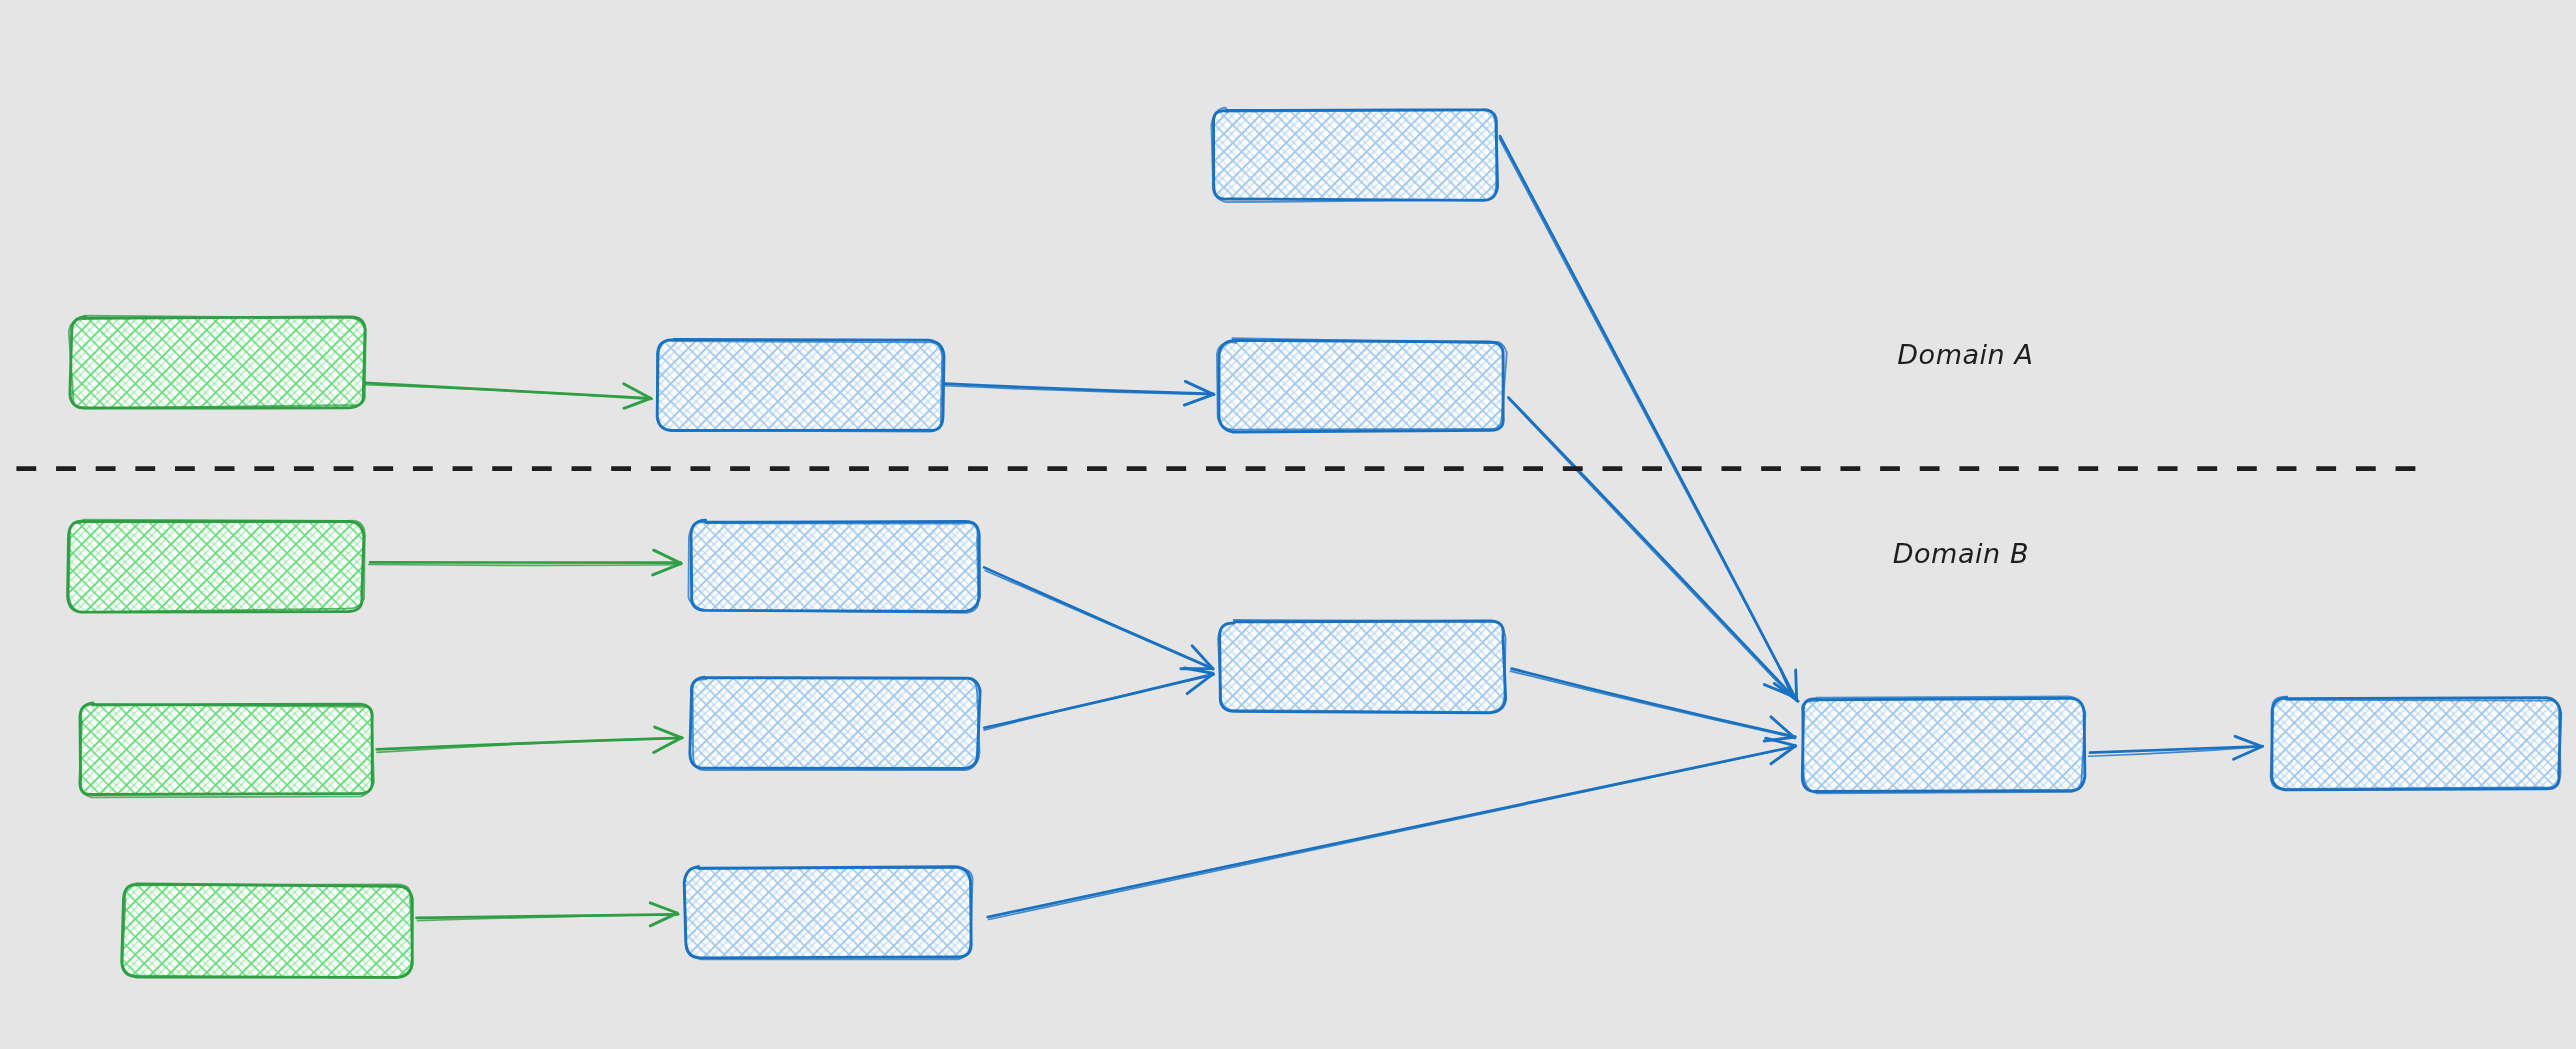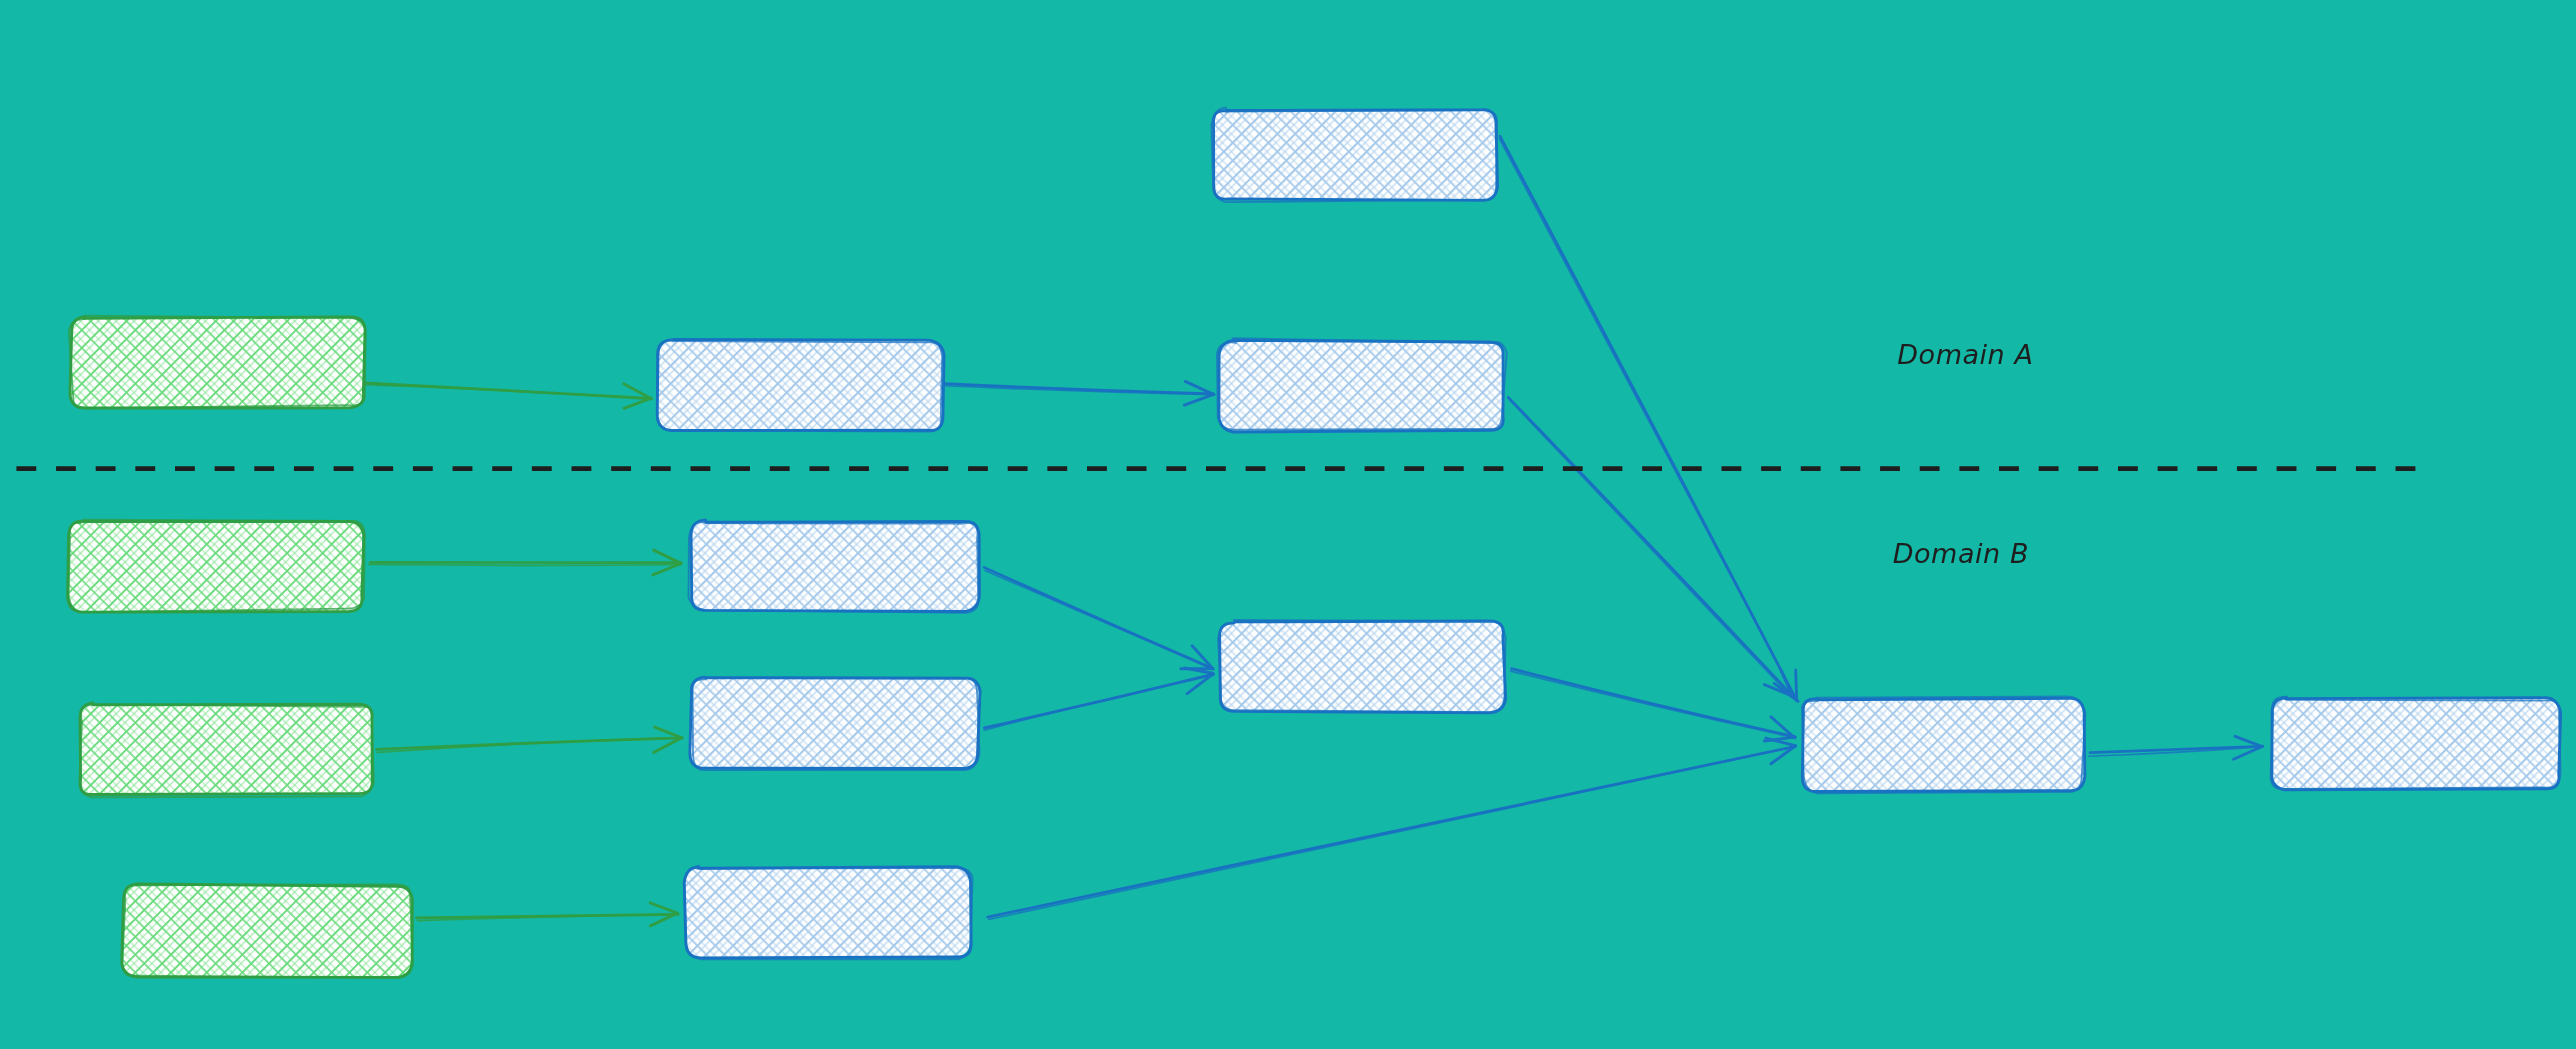--- a/index.html
+++ b/index.html
@@ -11,21 +11,21 @@
   body {
     width: 2576px;
     height: 1049px;
     font-family: "DejaVu Sans", sans-serif;
     overflow: hidden;
   }
   #canvas-root {
     position: relative;
     width: 2576px;
     height: 1049px;
-    background: #14b8a6;
+    background: #e5e5e5;
   }
   svg#diagram {
     position: absolute;
     top: 0;
     left: 0;
     width: 2576px;
     height: 1049px;
     display: block;
   }
   .domain-label {

